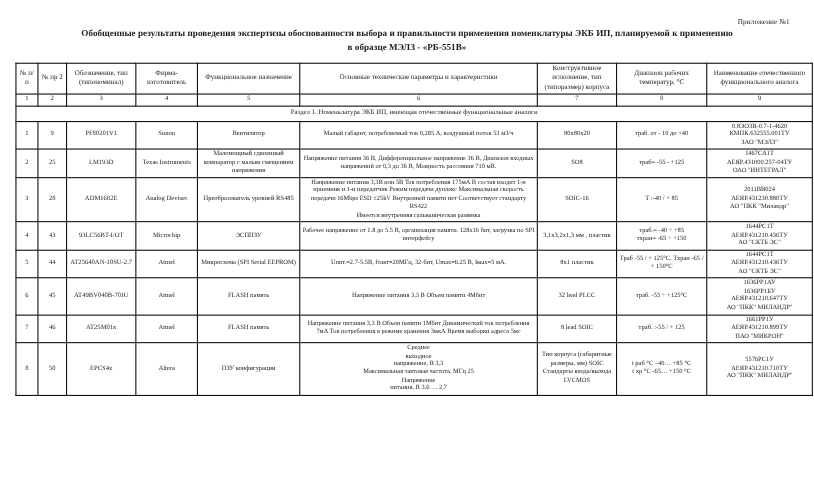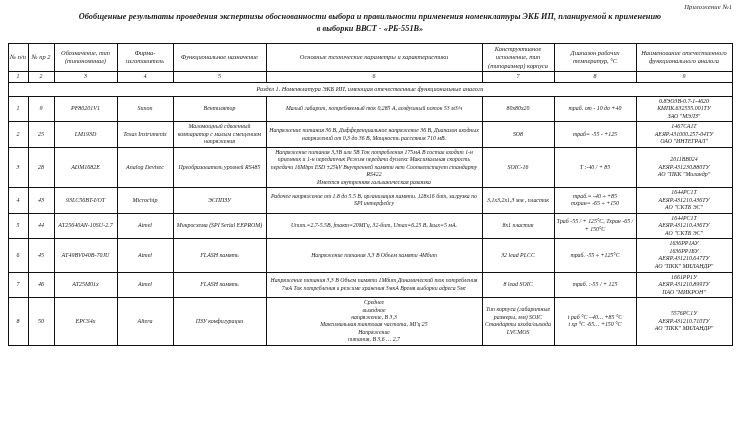--- a/index.html
+++ b/index.html
@@ -14,22 +14,21 @@
     overflow: hidden;
     font-family: "Liberation Serif", "DejaVu Serif", serif;
     color: #1c1c1c;
     position: relative;
   }
   #page {
     width: 740px;
     height: 442px;
     position: relative;
     box-sizing: border-box;
-    padding: 0;
-    font-style: italic;
+    padding: 14px;
   }
   .appendix-line {
     text-align: right;
     font-size: 6.5px;
     padding: 3px 8px 0 0;
     letter-spacing: 0.1px;
     line-height: 1.1;
   }
   .doc-title {
     text-align: center;
@@ -96,21 +95,21 @@
 </style>
 </head>
 <body>
 
 <div id="page">
 
   <div class="appendix-line">Приложение №1</div>
 
   <div class="doc-title">
     <span>Обобщенные результаты проведения экспертизы обоснованности выбора и правильности применения номенклатуры ЭКБ ИП, планируемой к применению</span>
-    <span class="l2">в выборки ВВСТ - «РБ-551В»</span>
+    <span class="l2">в образце МЭЛЗ - «РБ-551В»</span>
   </div>
 
   <table class="main">
     <colgroup>
       <col class="w1">
         <col class="w2">
         <col class="w3">
         <col class="w4">
         <col class="w5">
       <col class="w6">

